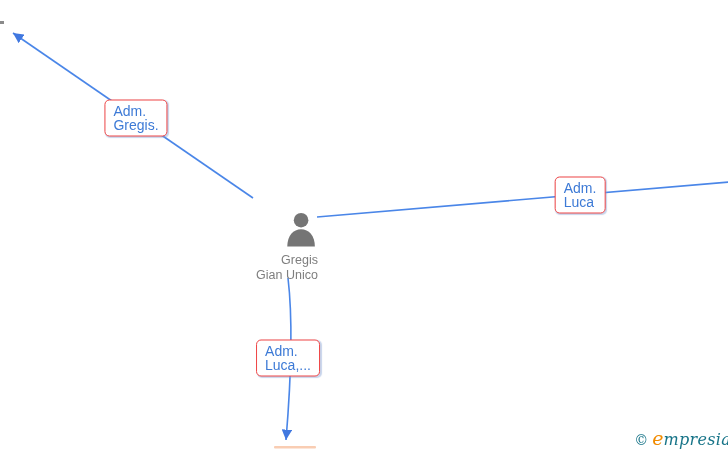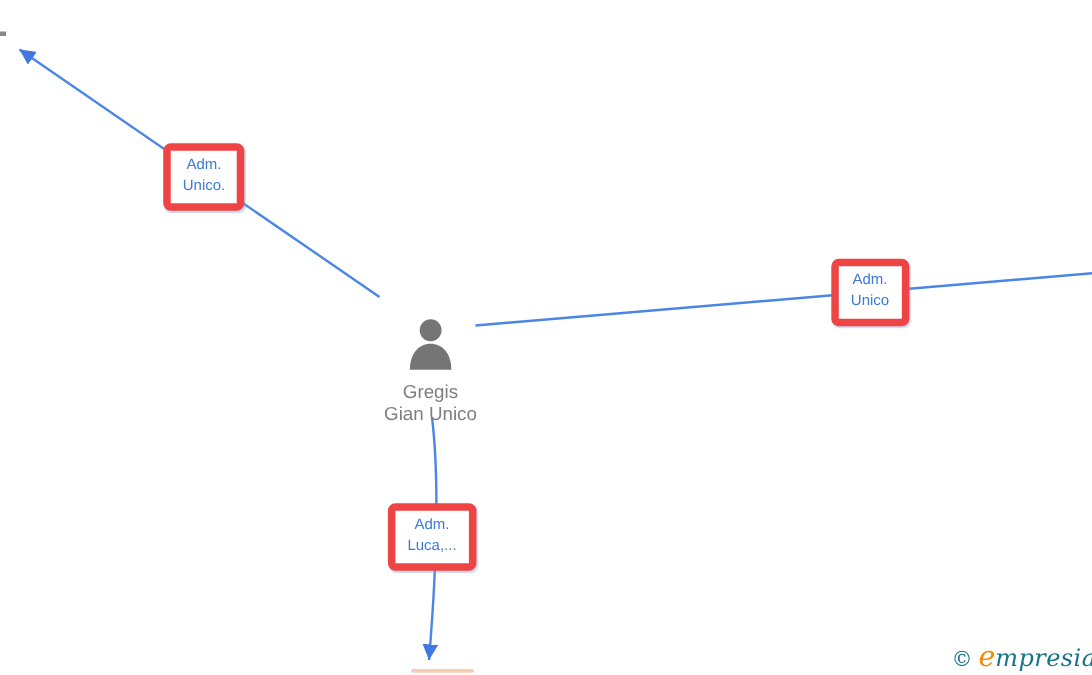--- a/index.html
+++ b/index.html
@@ -13,37 +13,36 @@
   #canvas {
     position: absolute; left: 0; top: 0;
     width: 728px; height: 450px;
   }
   #edges-svg { position: absolute; left: 0; top: 0; }
 
   .edge-label {
     position: absolute;
     transform: translate(-50%, -50%);
     background: #ffffff;
-    border: 5px solid #ef4444;
+    border: 1px solid #ef4444;
     border-radius: 5px;
     box-shadow: 1px 1px 1px rgba(130,160,210,0.45);
     padding: 3px 8px 4px 8px;
-    text-align: center;
     color: #3d7ad6;
-    font-size: 10px;
+    font-size: 14px;
     line-height: 14px;
     white-space: nowrap;
     cursor: pointer;
   }
   .edge-label span { display: block; }
 
   .node {
     position: absolute;
     transform: translateX(-50%);
-    text-align: center;
+    text-align: right;
     cursor: pointer;
   }
   .node .icon-wrap { display: inline-block; line-height: 0; }
   .node-label {
     margin-top: 2px;
     color: #7e7e7e;
     font-size: 12.5px;
     line-height: 15px;
     white-space: nowrap;
   }
@@ -103,26 +102,26 @@
       </svg>
     </span>
     <div class="node-label">
       <span>Gregis</span>
       <span>Gian Unico</span>
     </div>
   </div>
 
   <div class="edge-label" style="left: 136px; top: 118px;">
     <span>Adm.</span>
-    <span>Unico.</span>
+    <span>Gregis.</span>
   </div>
 
   <div class="edge-label" style="left: 580px; top: 195px;">
     <span>Adm.</span>
-    <span>Unico</span>
+    <span>Luca</span>
   </div>
 
   <div class="edge-label" style="left: 288px; top: 358px;">
     <span>Adm.</span>
     <span>Luca,...</span>
   </div>
 
   <div class="watermark">
     <span class="wm-copy">©</span><span class="wm-e">e</span><span class="wm-rest">mpresia</span>
   </div>

